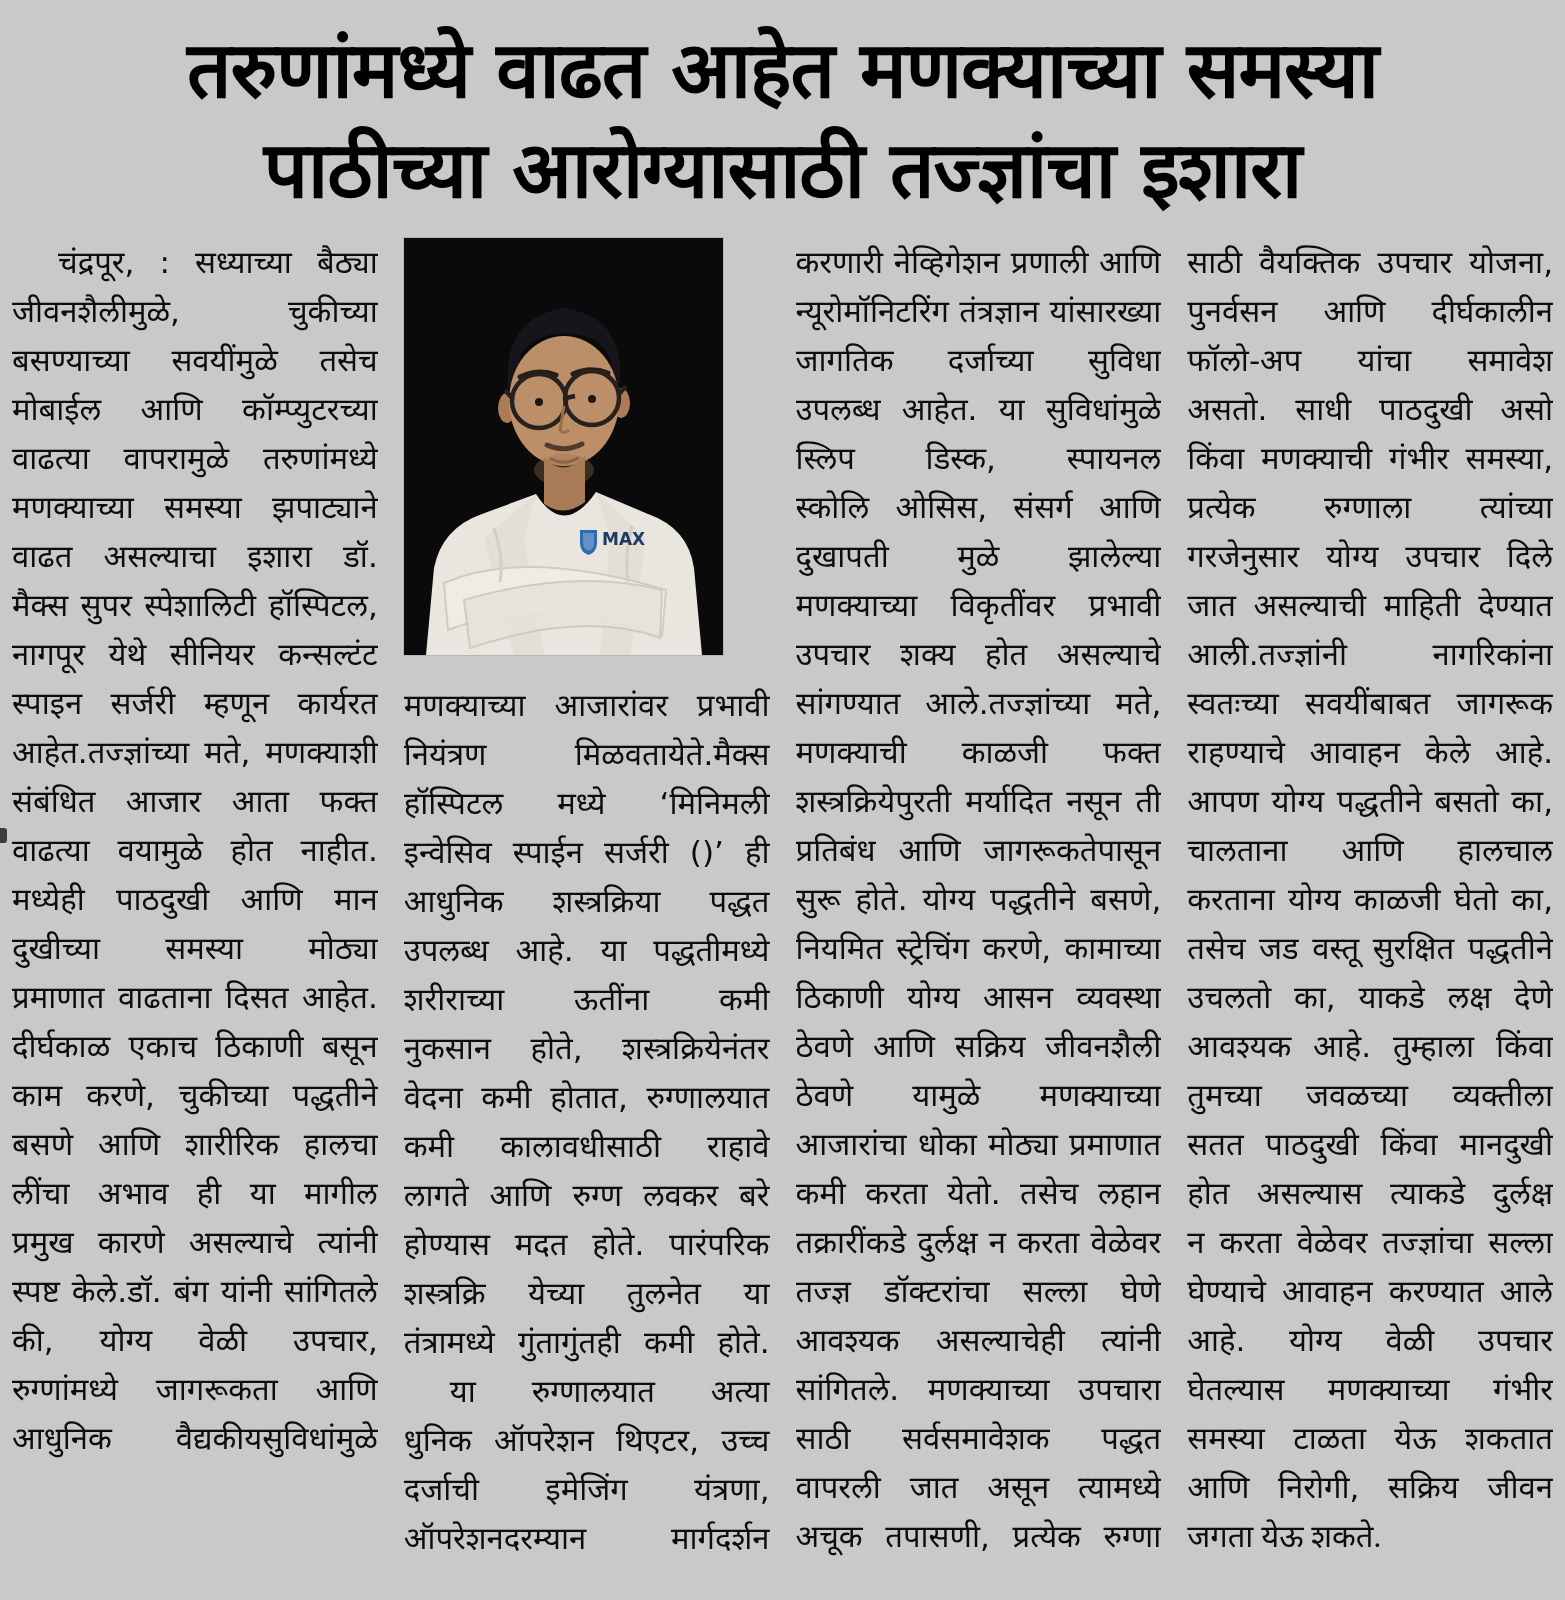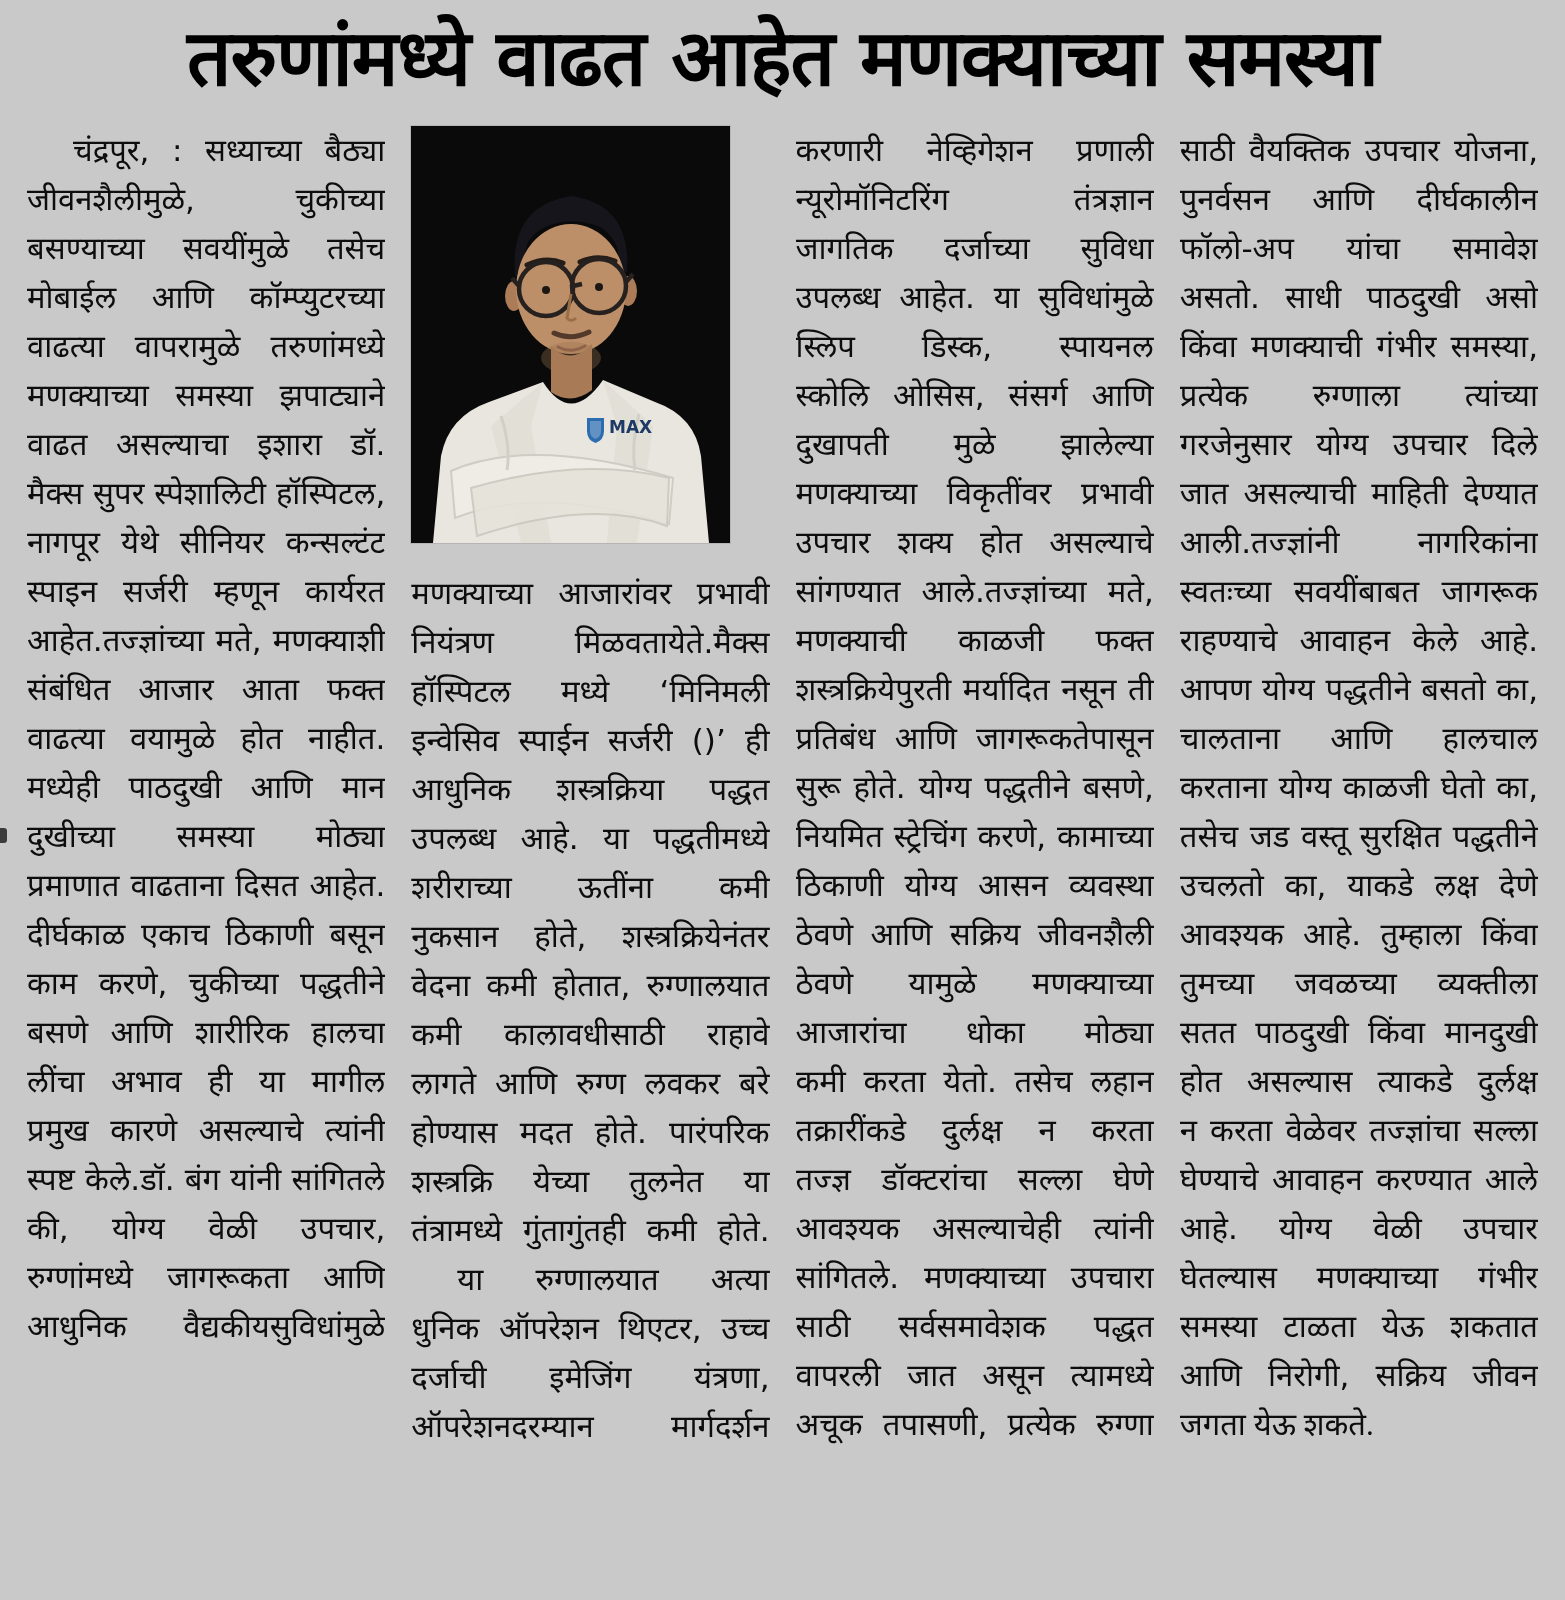--- a/index.html
+++ b/index.html
@@ -6,38 +6,38 @@
     margin: 0; padding: 0;
     width: 1565px; height: 1600px;
     overflow: hidden;
     background: #c9c9c9;
     font-family: "DejaVu Sans", "Liberation Sans", sans-serif;
     color: #0d0d0d;
   }
   .page { position: relative; width: 1565px; height: 1600px; }
 
   
-  .masthead { padding-top: 8px; }
+  .masthead { padding-top: 20px; }
   .headline-line {
     text-align: center;
     font-weight: bold;
     font-size: 78px;
     line-height: 100px;
     letter-spacing: -1px;
     color: #000;
     white-space: nowrap;
     overflow: hidden;
   }
 
   
   .body-grid {
     display: grid;
     grid-template-columns: repeat(4, 1fr);
     column-gap: 26px;
-    padding: 0 27px;
+    padding: 0 12px;
     margin-top: 18px;
   }
   .col { min-width: 0; }
   .line {
     font-size: 31px;
     line-height: 49px;
     height: 49px;
     overflow: hidden;
     text-align: justify;
     text-align-last: justify;
@@ -64,20 +64,21 @@
     border-radius: 0 3px 3px 0;
   }
 </style>
 </head>
 <body>
 
 <div class="page">
 
   <header class="masthead">
     <div class="headline-line">तरुणांमध्ये वाढत आहेत मणक्याच्या समस्या</div>
+    <div class="headline-line">पाठीच्या आरोग्यासाठी तज्ज्ञांचा इशारा</div>
   </header>
 
   <section class="body-grid">
 
     <div class="col col-1">
       <div class="para indent-first">
           <div class="line">चंद्रपूर, : सध्याच्या बैठ्या</div>
           <div class="line">जीवनशैलीमुळे, चुकीच्या</div>
           <div class="line">बसण्याच्या सवयींमुळे तसेच</div>
           <div class="line">मोबाईल आणि कॉम्प्युटरच्या</div>

